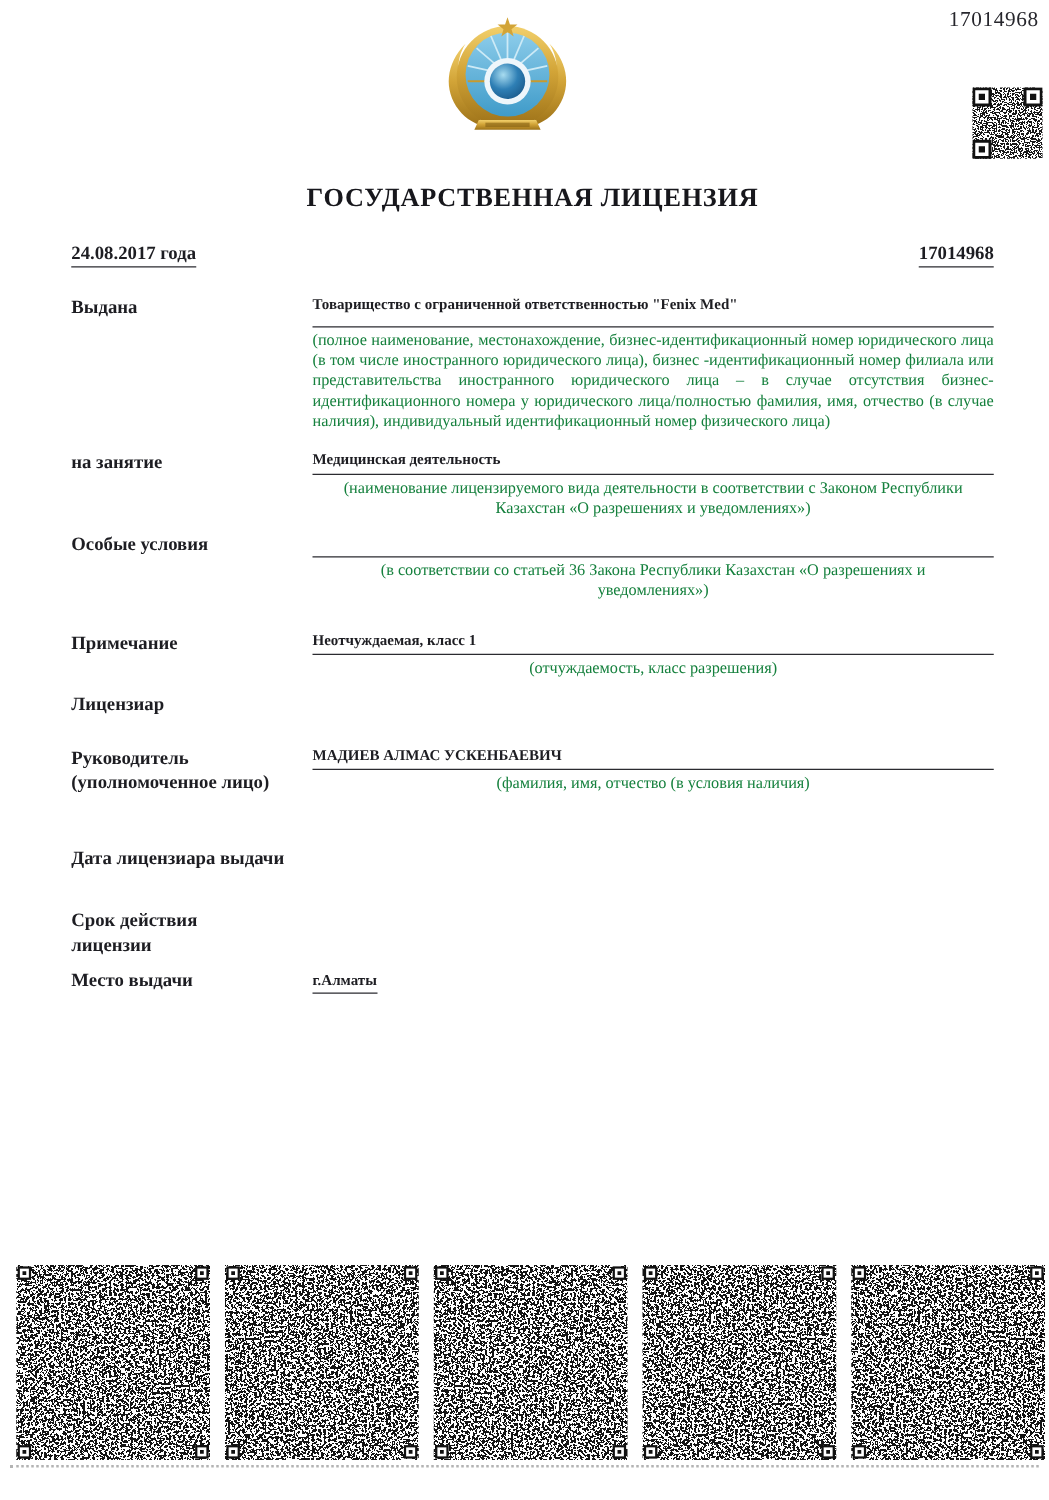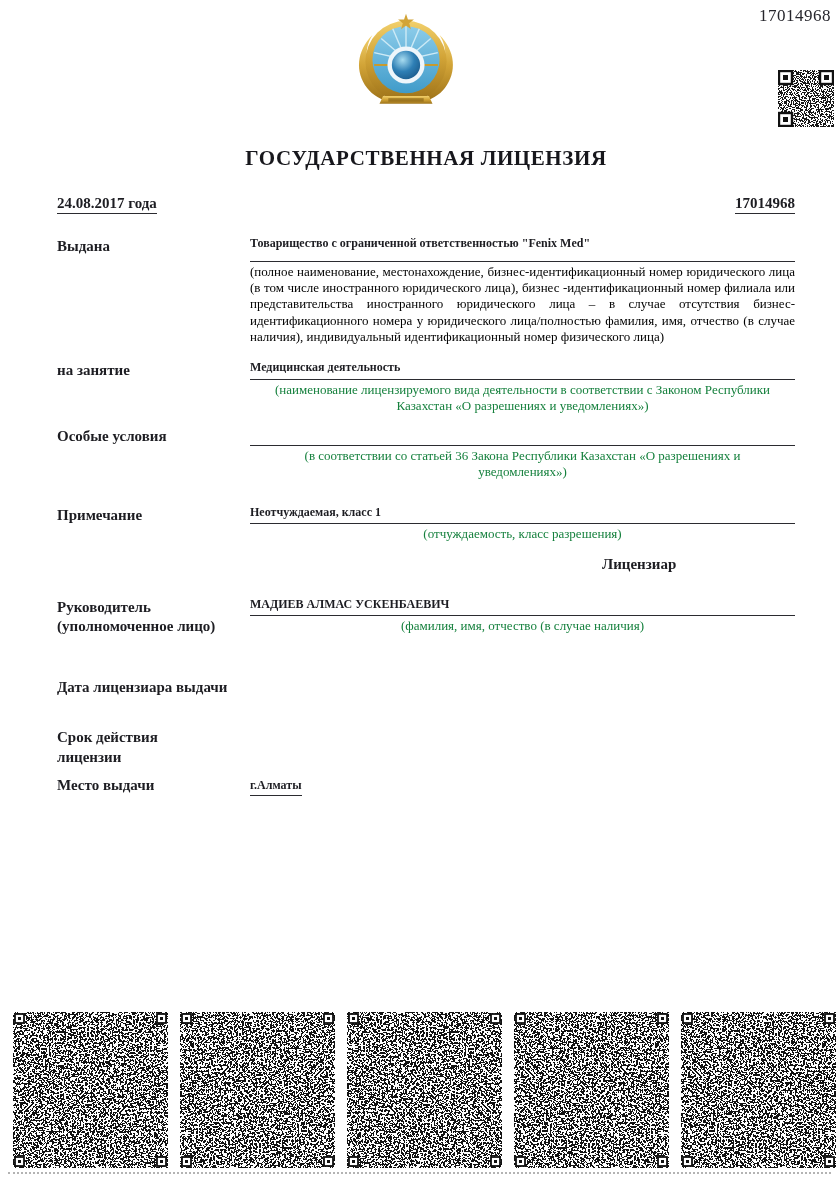--- a/index.html
+++ b/index.html
@@ -20,29 +20,29 @@
   .flow{position:relative;padding:146px 44px 0 57px;}
   .title{
     text-align:center;font-size:21px;font-weight:bold;
     letter-spacing:.6px;margin:0;color:#17171c;
   }
   .date-row{
     display:flex;justify-content:space-between;align-items:baseline;
     margin-top:24px;font-size:15px;font-weight:bold;
   }
   .u{border-bottom:1.6px solid #2b2b30;padding-bottom:1px;}
-  .sec{display:flex;align-items:flex-start;justify-content:flex-end;}
+  .sec{display:flex;align-items:flex-start;}
   .lbl{width:193px;flex:0 0 193px;font-weight:bold;font-size:15px;line-height:1.3;padding-top:1px;}
   .lbl .narrow{max-width:125px;}
   .cnt{flex:1 1 auto;min-width:0;}
   .val{font-weight:bold;font-size:12px;line-height:1.3;}
   .val-rule{border-bottom:1.6px solid #2b2b30;padding-bottom:3px;}
   .plain{font-size:15px;line-height:1.42;text-align:justify;}
   .rule{border-top:1.6px solid #2b2b30;margin-top:3px;}
-  .fine{font-size:13px;line-height:1.26;text-align:justify;margin-top:2px;color:#000000;}
+  .fine{font-size:13px;line-height:1.26;text-align:justify;margin-top:2px;color:#15803d;}
   .cap{font-size:13px;line-height:1.24;text-align:center;margin:2px auto 0;color:#15803d;}
   .cap.w500{max-width:500px;}
   .cap.w470{max-width:470px;}
   .justify-b{font-weight:bold;font-size:15px;line-height:1.55;text-align:justify;}
   .gap6{height:6px;}
   .empty-line{height:16px;}
   .stamps{
     position:absolute;top:1012px;left:13px;
     display:flex;gap:12px;
   }
@@ -189,21 +189,21 @@
     </div>
 
     <div class="sec" style="margin-top:12px;">
       <div class="lbl">Лицензиар</div>
     </div>
 
     <div class="sec" style="margin-top:22px;">
       <div class="lbl">Руководитель (уполномоченное лицо)</div>
       <div class="cnt">
         <div class="val val-rule">МАДИЕВ АЛМАС УСКЕНБАЕВИЧ</div>
-        <div class="cap">(фамилия, имя, отчество (в случае наличия)</div>
+        <div class="cap">(фамилия, имя, отчество (в условия наличия)</div>
       </div>
     </div>
 
     <div class="sec" style="margin-top:40px;">
       <div class="lbl">Дата лицензиара выдачи</div>
       <div class="cnt plain"></div>
     </div>
 
     <div class="sec" style="margin-top:30px;">
       <div class="lbl">

